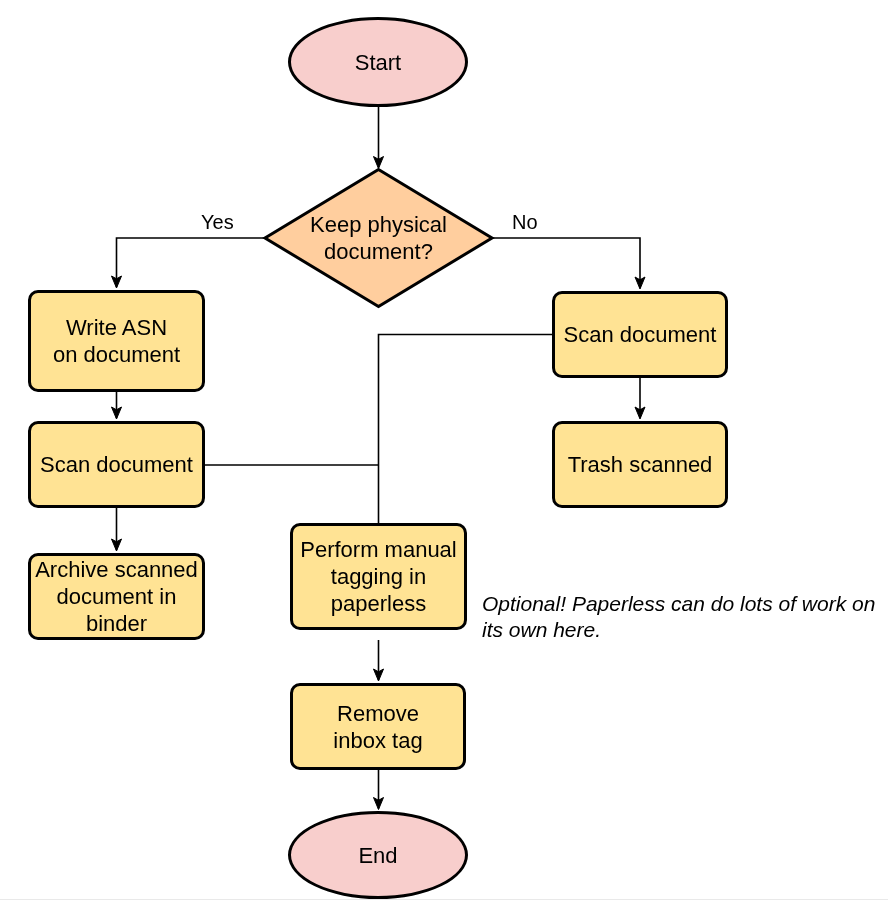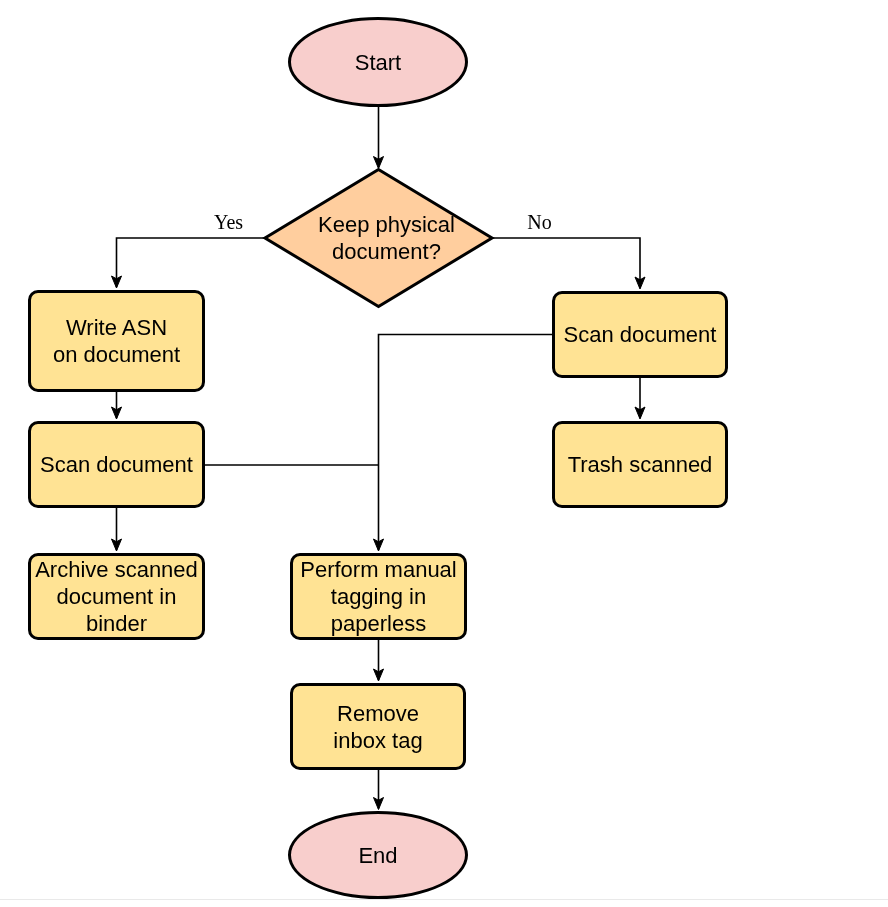--- a/index.html
+++ b/index.html
@@ -19,21 +19,21 @@
     display:flex;align-items:center;justify-content:center;text-align:center;
     font-size:22px;line-height:27px;white-space:pre-line;
   }
   .process{background:var(--process-fill);border-radius:10px;}
   .terminal{background:var(--terminal-fill);border-radius:50%;}
   .decision-label{
     position:absolute;display:flex;align-items:center;justify-content:center;text-align:center;
     font-size:22px;line-height:27px;white-space:pre-line;
   }
   .edge-label{
-    position:absolute;font-size:20px;line-height:22px;text-align:center;white-space:nowrap;font-family:Liberation Serif, serif;
+    position:absolute;font-size:20px;line-height:22px;white-space:nowrap;
   }
   .annotation{
     position:absolute;font-size:21px;line-height:26px;font-style:italic;white-space:pre-line;
   }
   .bottom-divider{position:absolute;left:0;top:899px;width:888px;height:1px;background:var(--bottom-divider);}
 </style>
 </head>
 <body>
 
 <div class="canvas">
@@ -56,21 +56,21 @@
     <path class="edge" d="M378.5 640 L378.5 680" marker-end="url(#arrow)"></path>
     <path class="edge" d="M378.5 770 L378.5 808.5" marker-end="url(#arrow)"></path>
 
     <polygon class="decision-shape" points="378.5,169.5 492,238 378.5,306.5 265,238"></polygon>
   </svg>
 
   <div class="node terminal" style="left:288px;top:17px;width:180px;height:90px">
     <span>Start</span>
   </div>
 
-  <div class="decision-label" style="left:288px;top:211px;width:197px;height:54px">Keep physical
+  <div class="decision-label" style="left:280px;top:211px;width:197px;height:54px">Keep physical
 document?</div>
 
   <div class="edge-label" style="left:201px;top:211px;width:55px">Yes</div>
   <div class="edge-label" style="left:512px;top:211px;width:55px">No</div>
 
   <div class="node process" style="left:28px;top:290px;width:177px;height:102px">
     <span>Write ASN
 on document</span>
   </div>
 
@@ -85,26 +85,28 @@
   </div>
 
   <div class="node process" style="left:552px;top:291px;width:176px;height:87px">
     <span>Scan document</span>
   </div>
 
   <div class="node process" style="left:552px;top:421px;width:176px;height:87px">
     <span>Trash scanned</span>
   </div>
 
-  <div class="node process" style="left:290px;top:553px;width:177px;height:87px">
+  <div class="node process" style="left:290px;top:523px;width:177px;height:107px">
     <span>Perform manual
 tagging in
 paperless</span>
   </div>
 
+  <div class="annotation" style="left:482px;top:591px;width:406px">Optional! Paperless can do lots of work on
+its own here.</div>
 
   <div class="node process" style="left:290px;top:683px;width:176px;height:87px">
     <span>Remove
 inbox tag</span>
   </div>
 
   <div class="node terminal" style="left:288px;top:811px;width:180px;height:88px">
     <span>End</span>
   </div>
 

